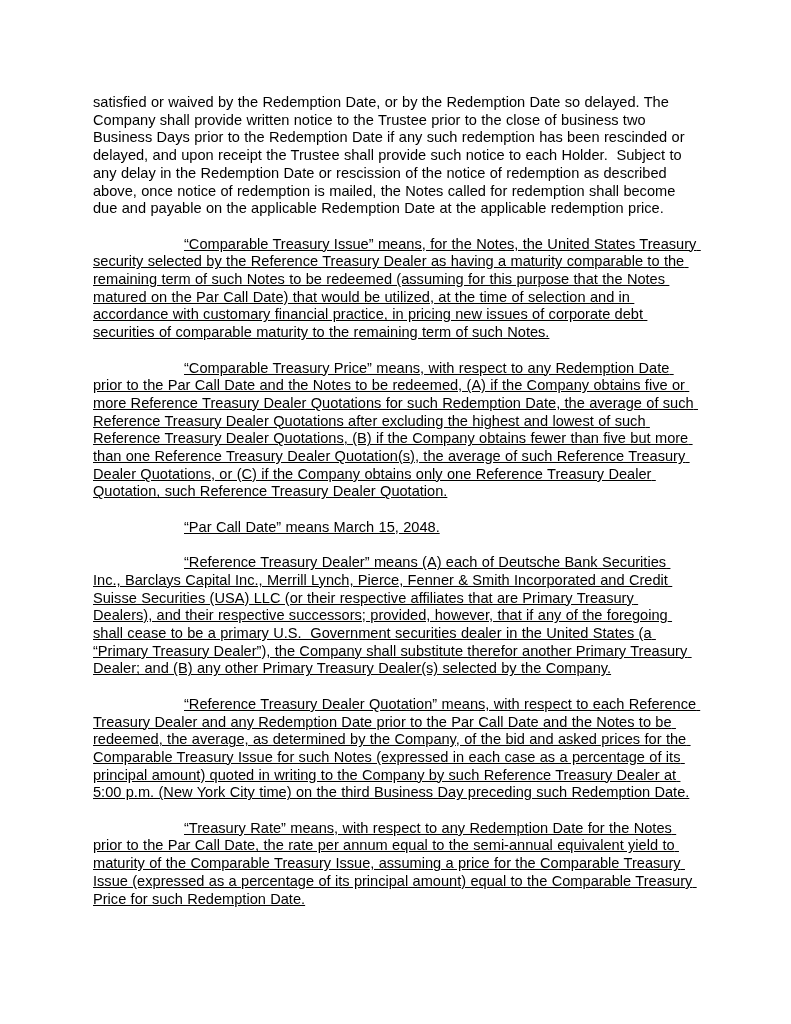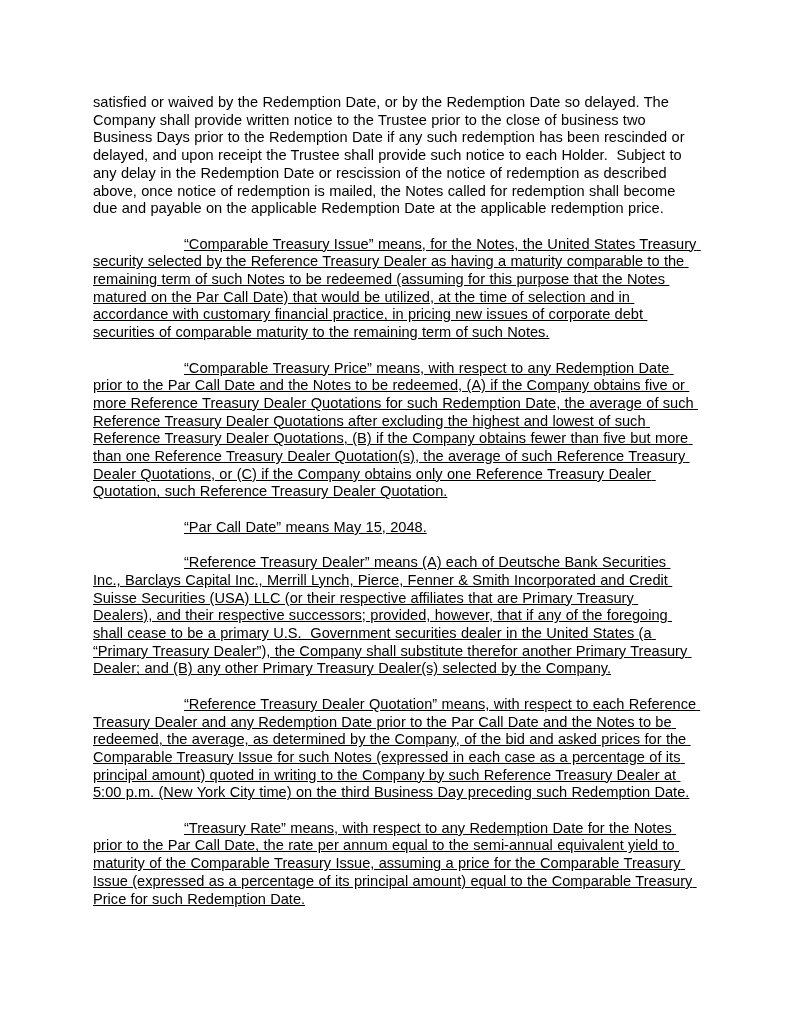--- a/index.html
+++ b/index.html
@@ -37,20 +37,20 @@
 </head>
 <body>
 
 <div class="page">
   <p class="para">satisfied or waived by the Redemption Date, or by the Redemption Date so delayed. The Company shall provide written notice to the Trustee prior to the close of business two Business Days prior to the Redemption Date if any such redemption has been rescinded or delayed, and upon receipt the Trustee shall provide such notice to each Holder.  Subject to any delay in the Redemption Date or rescission of the notice of redemption as described above, once notice of redemption is mailed, the Notes called for redemption shall become due and payable on the applicable Redemption Date at the applicable redemption price.</p>
 
   <p class="para indent">“Comparable Treasury Issue” means, for the Notes, the United States Treasury security selected by the Reference Treasury Dealer as having a maturity comparable to the remaining term of such Notes to be redeemed (assuming for this purpose that the Notes matured on the Par Call Date) that would be utilized, at the time of selection and in accordance with customary financial practice, in pricing new issues of corporate debt securities of comparable maturity to the remaining term of such Notes.</p>
 
   <p class="para indent">“Comparable Treasury Price” means, with respect to any Redemption Date prior to the Par Call Date and the Notes to be redeemed, (A) if the Company obtains five or more Reference Treasury Dealer Quotations for such Redemption Date, the average of such Reference Treasury Dealer Quotations after excluding the highest and lowest of such Reference Treasury Dealer Quotations, (B) if the Company obtains fewer than five but more than one Reference Treasury Dealer Quotation(s), the average of such Reference Treasury Dealer Quotations, or (C) if the Company obtains only one Reference Treasury Dealer Quotation, such Reference Treasury Dealer Quotation.</p>
 
-  <p class="para indent">“Par Call Date” means May 15, 2048.</p>
+  <p class="para indent">“Par Call Date” means March 15, 2048.</p>
 
   <p class="para indent">“Reference Treasury Dealer” means (A) each of Deutsche Bank Securities Inc., Barclays Capital Inc., Merrill Lynch, Pierce, Fenner &amp; Smith Incorporated and Credit Suisse Securities (USA) LLC (or their respective affiliates that are Primary Treasury Dealers), and their respective successors; provided, however, that if any of the foregoing shall cease to be a primary U.S.  Government securities dealer in the United States (a “Primary Treasury Dealer”), the Company shall substitute therefor another Primary Treasury Dealer; and (B) any other Primary Treasury Dealer(s) selected by the Company.</p>
 
   <p class="para indent">“Reference Treasury Dealer Quotation” means, with respect to each Reference Treasury Dealer and any Redemption Date prior to the Par Call Date and the Notes to be redeemed, the average, as determined by the Company, of the bid and asked prices for the Comparable Treasury Issue for such Notes (expressed in each case as a percentage of its principal amount) quoted in writing to the Company by such Reference Treasury Dealer at 5:00 p.m. (New York City time) on the third Business Day preceding such Redemption Date.</p>
 
   <p class="para indent">“Treasury Rate” means, with respect to any Redemption Date for the Notes prior to the Par Call Date, the rate per annum equal to the semi-annual equivalent yield to maturity of the Comparable Treasury Issue, assuming a price for the Comparable Treasury Issue (expressed as a percentage of its principal amount) equal to the Comparable Treasury Price for such Redemption Date.</p>
 </div>
 
 </body></html>

